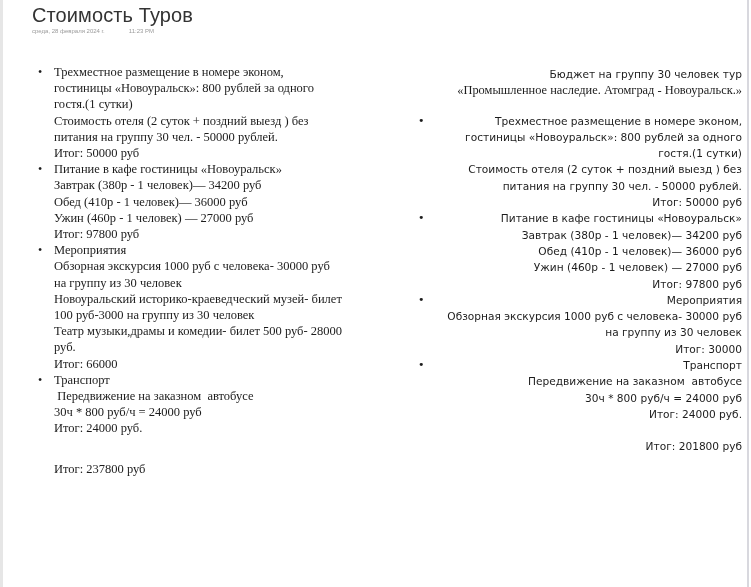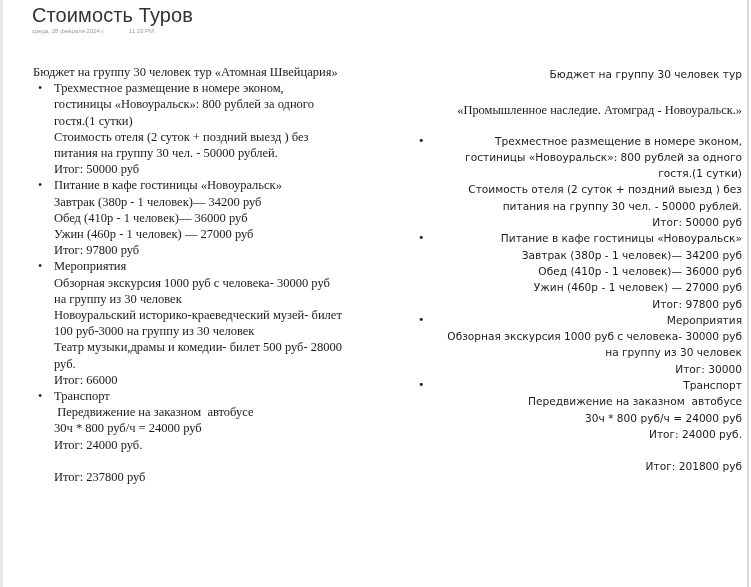--- a/index.html
+++ b/index.html
@@ -31,50 +31,49 @@
       font-family: "Liberation Serif", "DejaVu Serif", serif;
       font-size: 12.5px; line-height: 16.2px; color: #1c1c1c;
     }
     .col-left .heading { margin: 0; }
     .col-left ul { margin: 0; padding: 0 0 0 21px; list-style: none; }
     .col-left li { position: relative; margin: 0; }
     .col-left li .bullet {
       position: absolute; left: -16px; top: 0; font-size: 12px;
     }
     .col-left .line { display: block; }
-    .col-left .total-grand { margin-top: 16px; padding-left: 21px; }
+    .col-left .total-grand { margin-top: 24px; padding-left: 21px; }
 
     .col-right {
       position: absolute; left: 412px; top: 66px; width: 330px;
       font-family: "DejaVu Sans", "Liberation Sans", sans-serif;
       font-size: 10.6px; line-height: 16.3px; color: #1c1c1c; text-align: right;
     }
     .col-right .heading { margin: 0; }
     .col-right .heading .serif {
-      font-family: "Liberation Serif", "DejaVu Serif", serif; font-size: 12.4px; margin-top: 20px;
+      font-family: "Liberation Serif", "DejaVu Serif", serif; font-size: 12.4px;
     }
     .col-right ul { margin: 14px 0 0 0; padding: 0 0 0 23px; list-style: none; }
     .col-right li { position: relative; margin: 0; }
     .col-right li .bullet { position: absolute; left: -17px; top: 0; font-size: 11px; }
     .col-right .line { display: block; }
     .col-right .total-grand { margin-top: 16px; padding-left: 23px; }
   </style>
 </head>
 <body>
 
 <div class="page-border-left"></div>
 <div class="page-border-right"></div>
 
 <div class="note-title">Стоимость Туров</div>
 <div class="note-meta">
   <span>среда, 28 февраля 2024 г.</span><span class="time">11:23 PM</span>
 </div>
 
 <div class="col-left">
-  <p class="heading">Бюджет на группу 30 человек  тур «Атомная Швейцария»</p>
   <ul>
     <li>
       <span class="bullet">•</span>
       <span class="line">Трехместное размещение в номере эконом, гостиницы «Новоуральск»: 800 рублей за одного гостя.(1 сутки)</span>
       <span class="line">Стоимость отеля (2 суток + поздний выезд ) без питания на группу 30 чел. - 50000 рублей.</span>
       <span class="line">Итог: 50000 руб</span>
     </li>
     <li>
       <span class="bullet">•</span>
       <span class="line">Питание в кафе гостиницы  «Новоуральск»</span>

